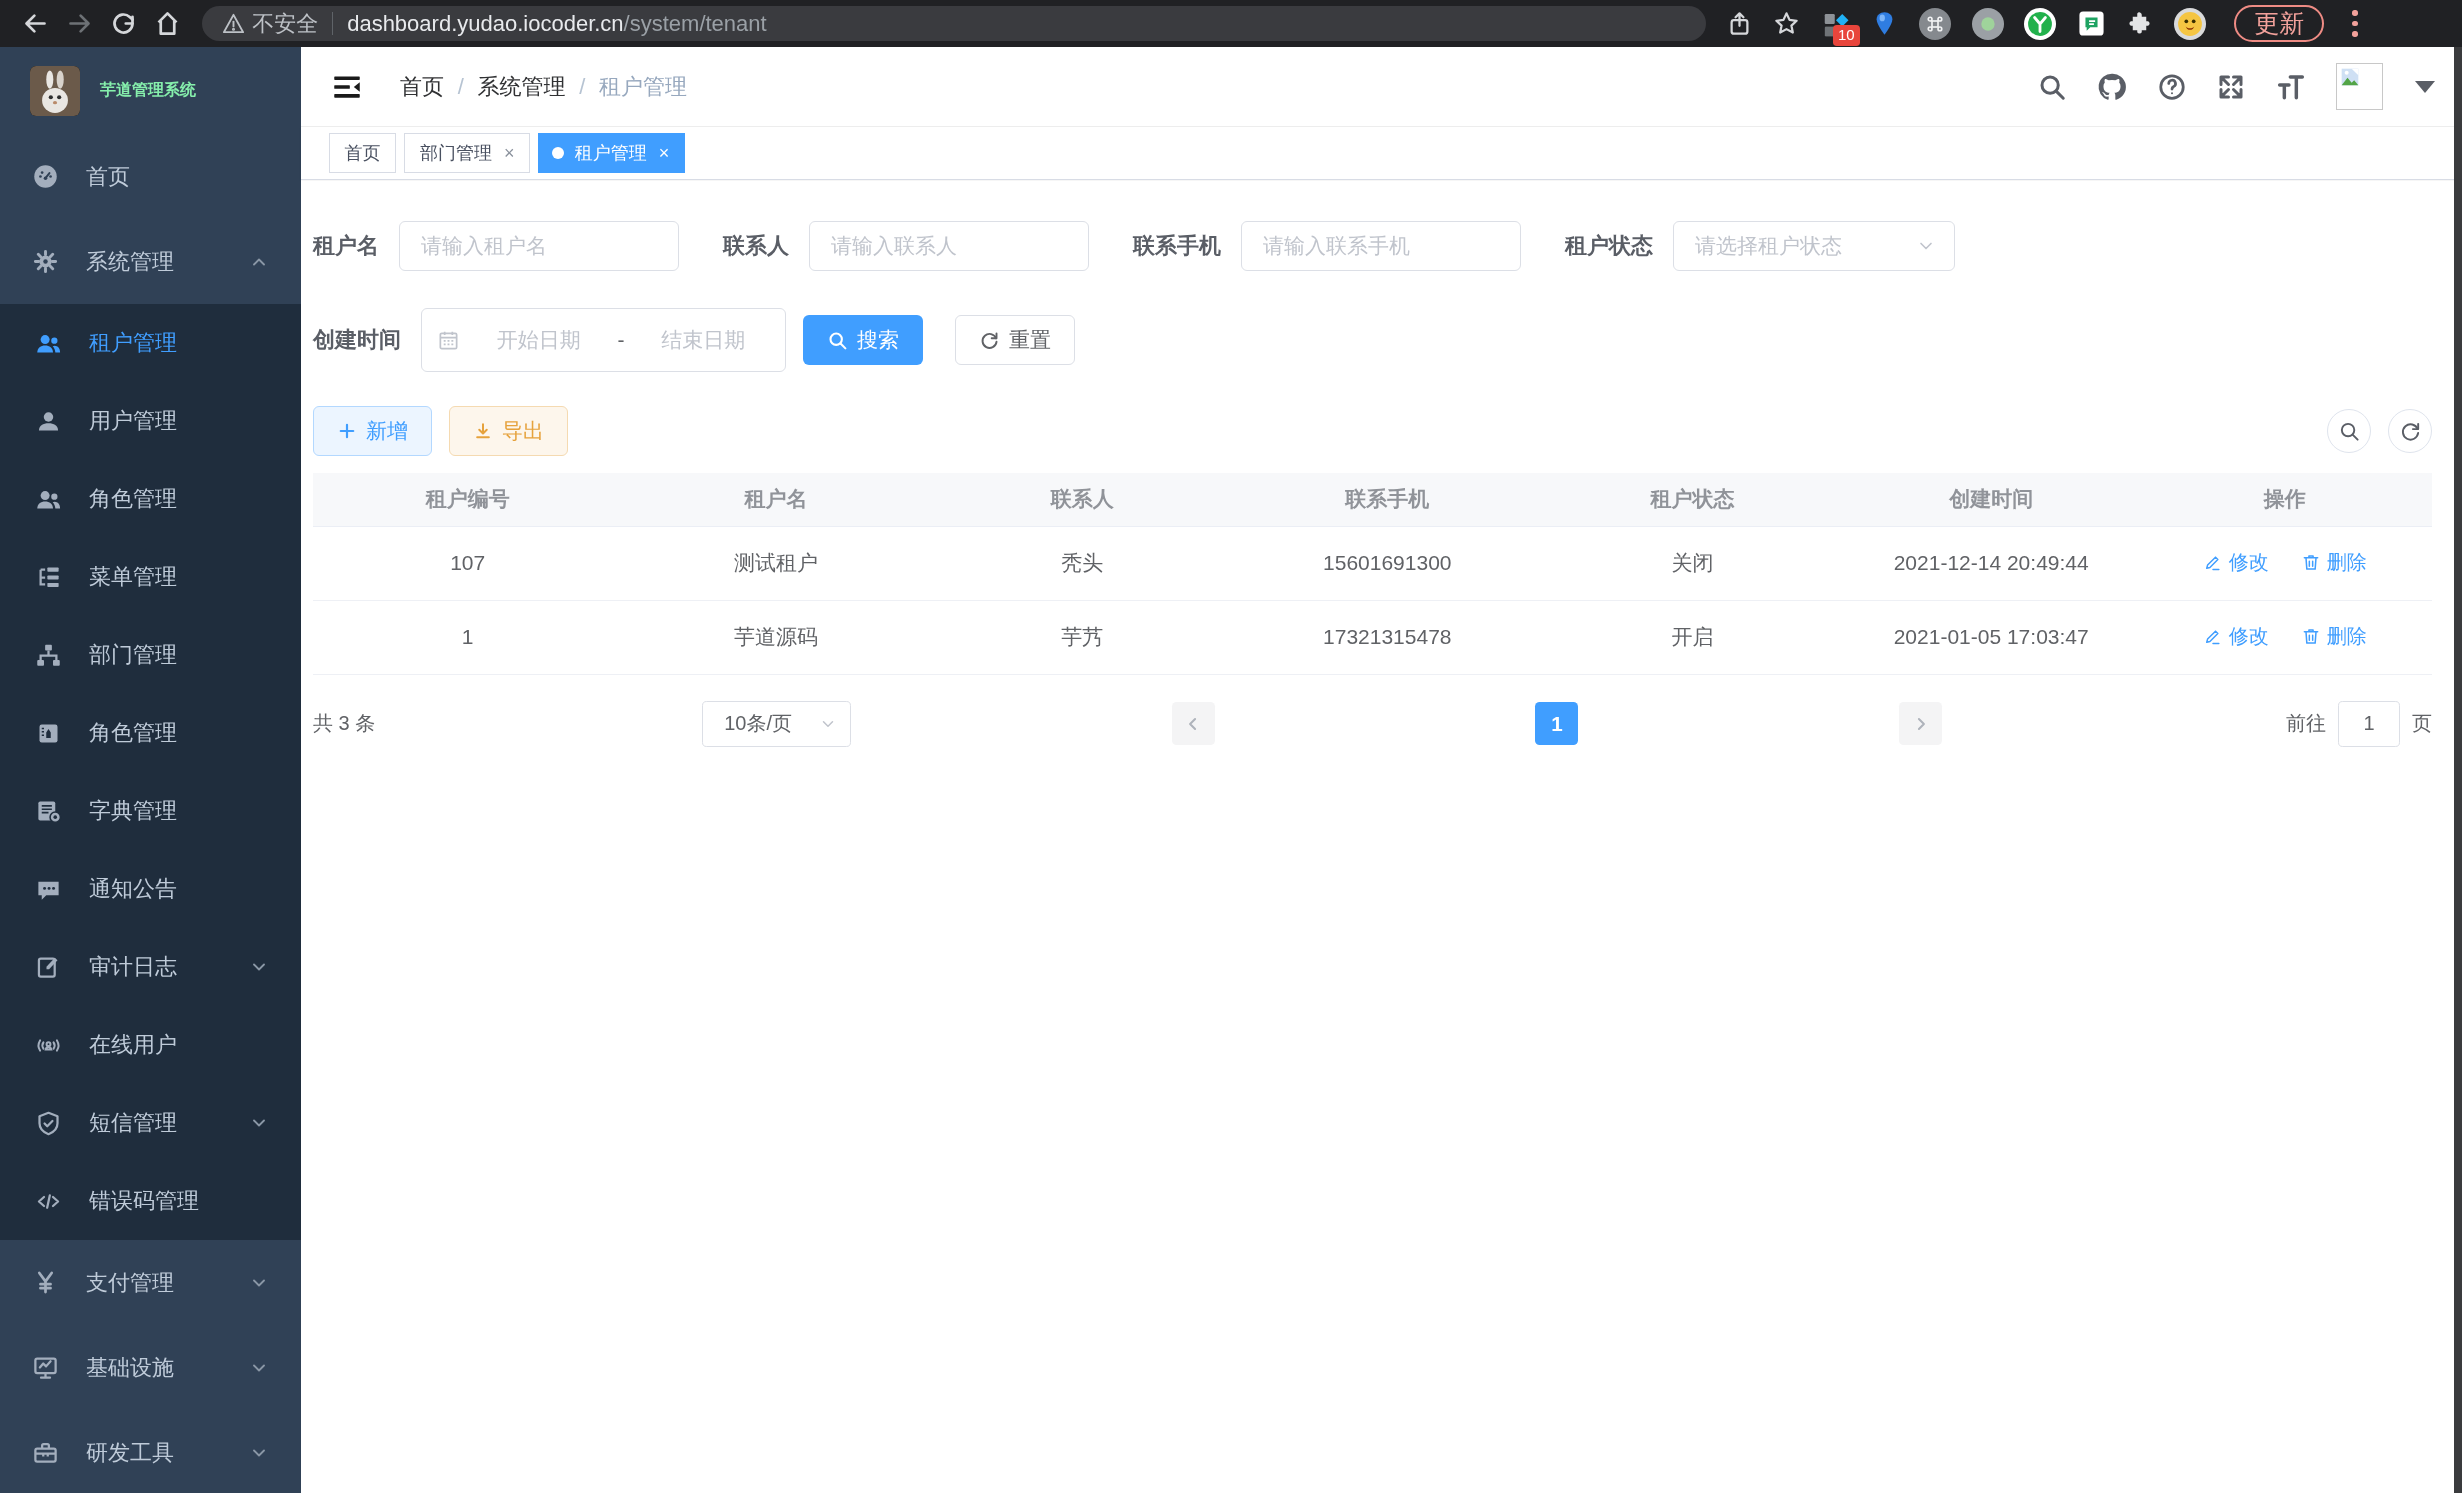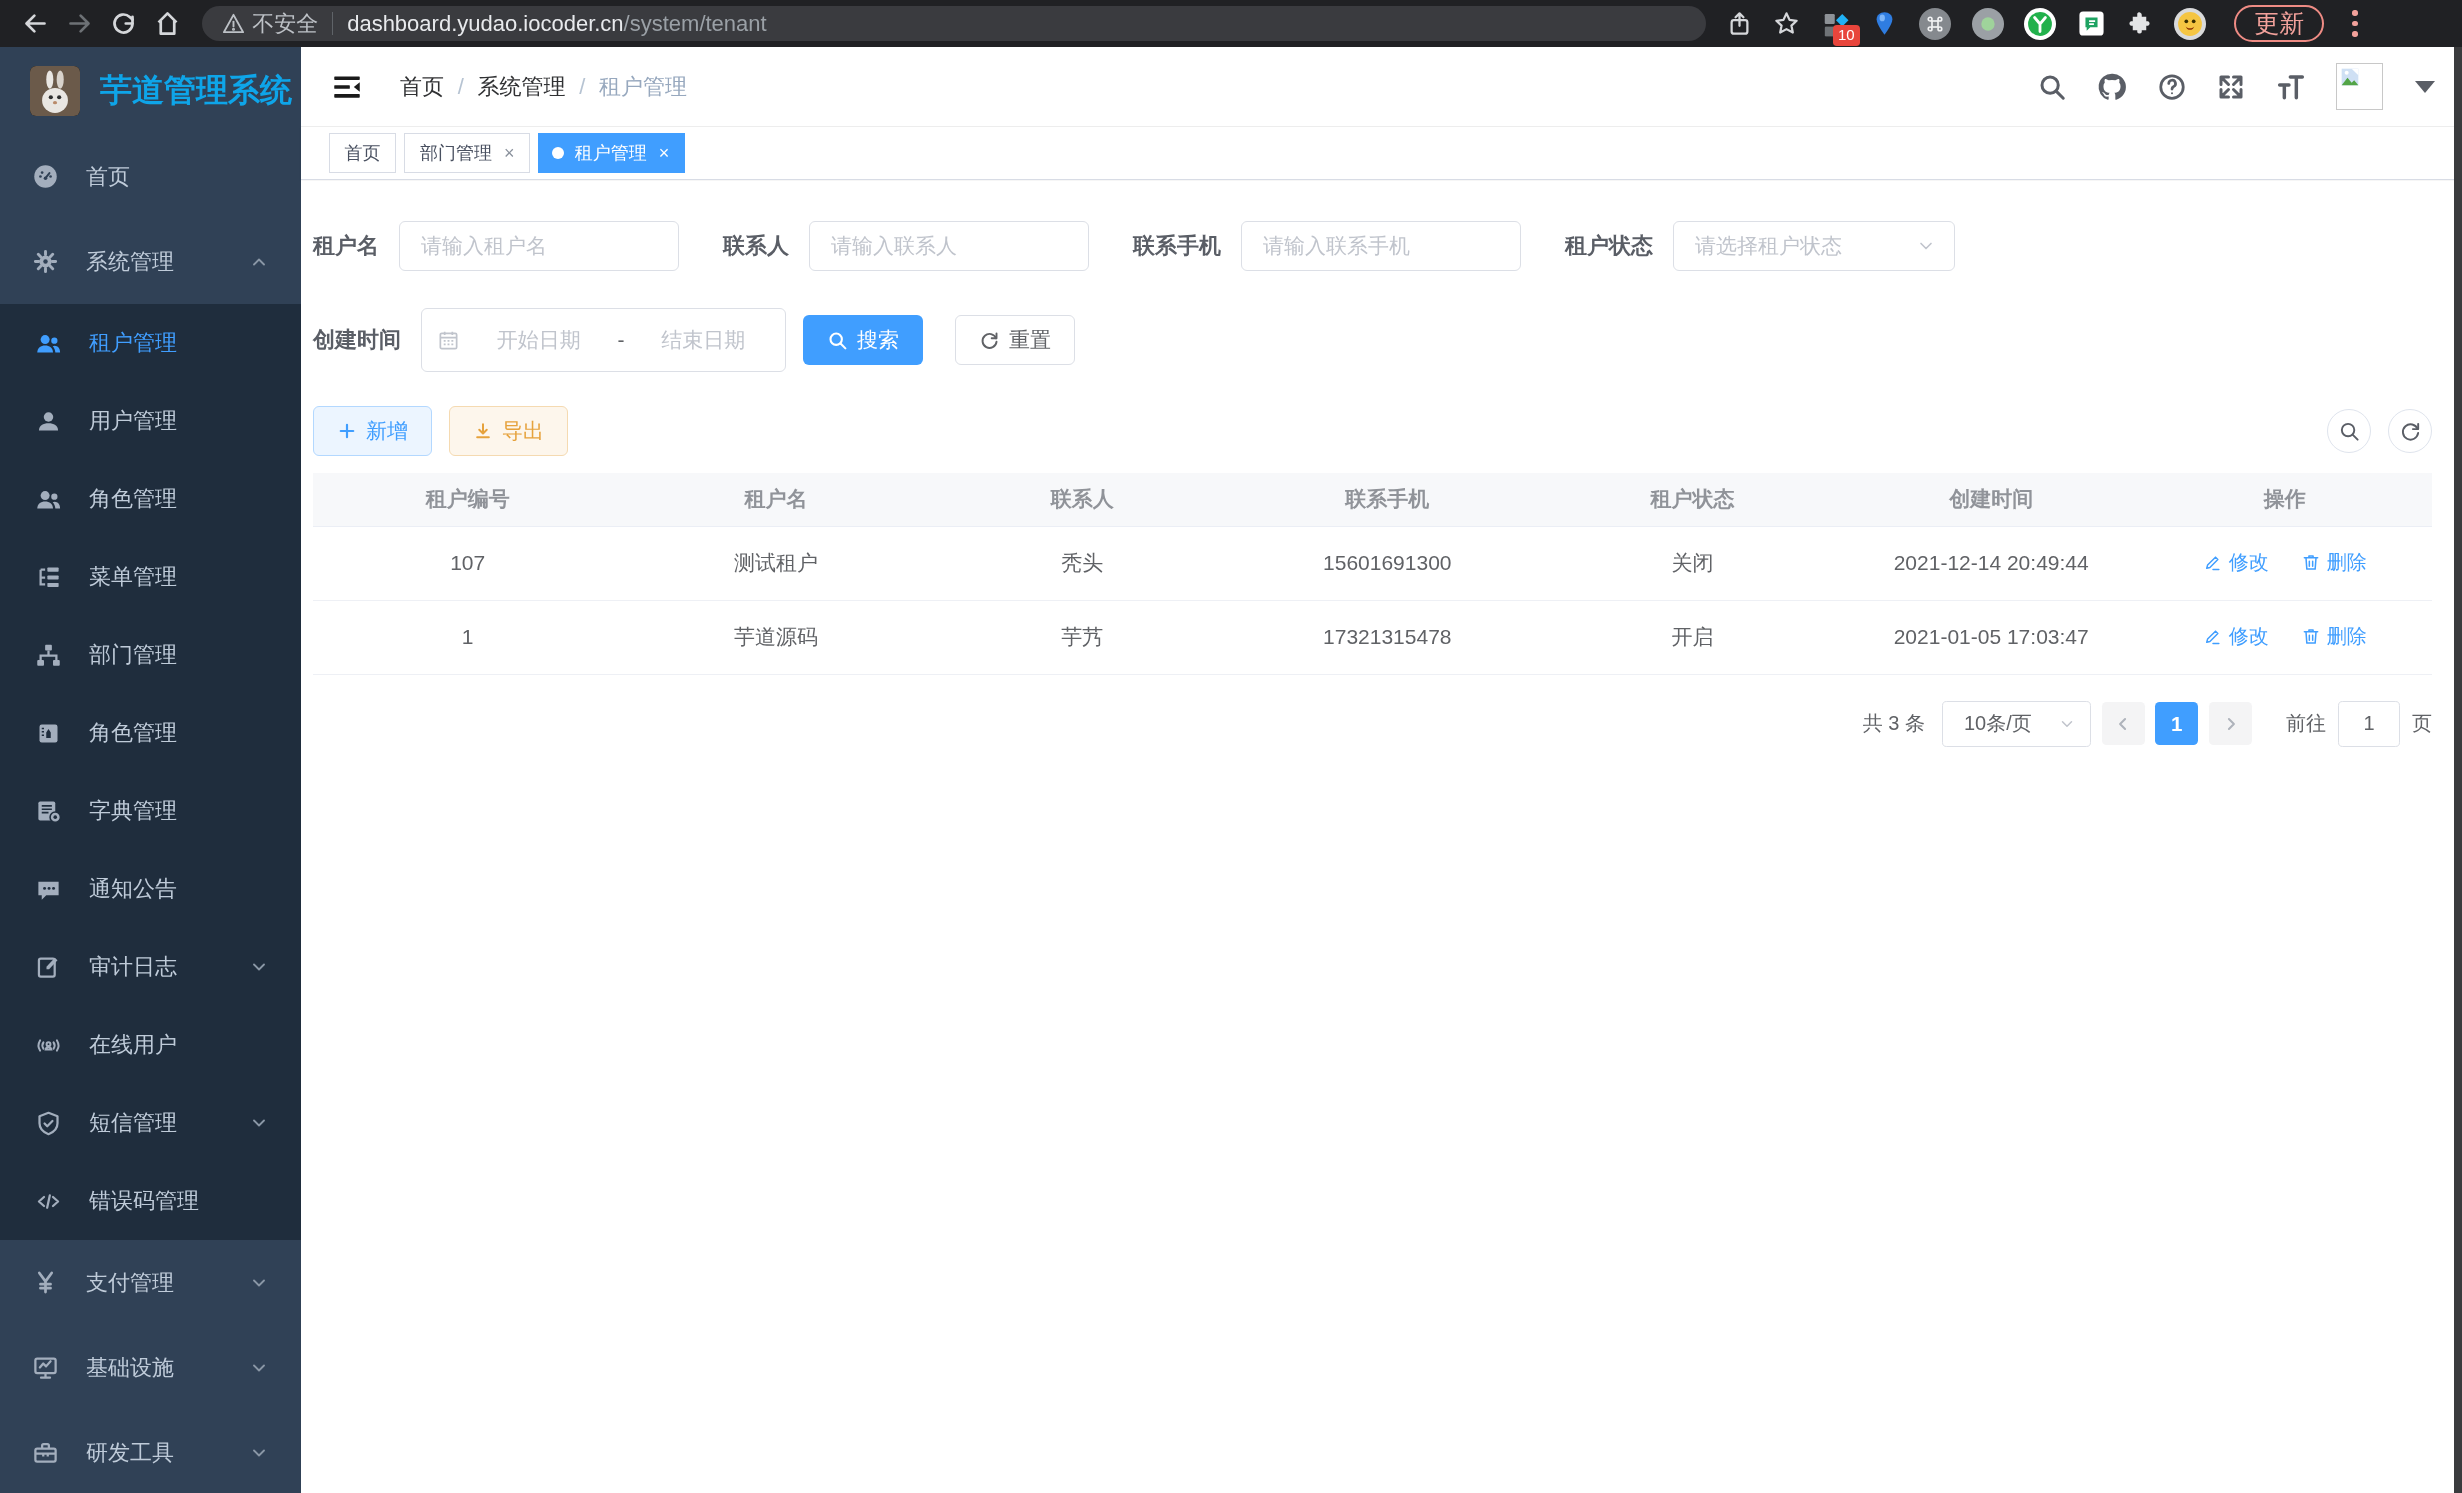--- a/index.html
+++ b/index.html
@@ -29,21 +29,21 @@
   .kebab i { width:5.3px; height:5.3px; border-radius:50%; background:#f2a19b; }
 
   
   .app { position:absolute; top:47px; left:0; width:2462px; height:1447px; display:flex; }
   .win-edge { position:absolute; top:47px; right:0; width:7.6px; height:1447px; background:#3a3b3d; z-index:60; }
 
   
   .sidebar { width:301px; background:#304156; color:#bfcbd9; flex:0 0 auto; overflow:hidden; }
   .logo-row { height:87px; display:flex; align-items:center; padding-left:30px; gap:20px; }
   .logo-img { width:50px; height:50px; border-radius:6px; overflow:hidden; flex:0 0 auto; }
-  .logo-title { color:#0ea5e9; font-size:32px; font-weight:bold; }
+  .logo-title { color:#86efac; font-size:16px; font-weight:bold; }
   .mi { display:flex; align-items:center; padding:0 32px; font-size:22px; cursor:pointer; }
   .mi.top { height:85px; }
   .mi.sub { height:78px; padding-left:35px; }
   .submenu { background:#1f2d3d; }
   .mi .mic { width:27px; height:27px; margin-right:27px; color:#a3aebd; flex:0 0 auto; }
   .mi .chev { margin-left:auto; color:#8a97a6; }
   .mi.active { color:#409eff; }
   .mi.active .mic { color:#409eff; }
 
   
@@ -101,21 +101,21 @@
 
   
   table.grid { width:100%; border-collapse:collapse; margin-top:17px; table-layout:fixed; }
   .grid thead th { height:53px; background:#f7f8fa; color:#909399; font-size:21px; font-weight:bold; text-align:center; }
   .grid tbody td { height:74px; font-size:21px; color:#606266; text-align:center; border-bottom:1.5px solid #eef0f5; }
   .grid thead tr { border-bottom:1.5px solid #ebeef5; }
   .op-link { color:#409eff; font-size:20px; display:inline-flex; align-items:center; gap:6px; cursor:pointer; }
   .op-link + .op-link { margin-left:26px; }
 
   
-  .pager { display:flex; align-items:center; justify-content:flex-end; margin-top:26px; font-size:20px; color:#606266; }
+  .pager { display:flex; align-items:center; justify-content:space-between; margin-top:26px; font-size:20px; color:#606266; }
   .pg-total { margin-right:17px; }
   .pg-size { width:149px; height:46px; border:1.5px solid #dcdfe6; border-radius:4.6px; display:flex; align-items:center;
              padding:0 13.7px 0 21px; color:#606266; cursor:pointer; }
   .pg-size .sel-caret { margin-left:auto; color:#c0c4cc; }
   .pg-btn { width:43px; height:43px; border-radius:4.6px; background:#f4f4f5; color:#aeb3bb; display:flex; align-items:center;
             justify-content:center; margin-left:10.7px; cursor:pointer; }
   .pg-cur { width:43px; height:43px; border-radius:4.6px; background:#409eff; color:#fff; font-weight:bold; display:flex;
             align-items:center; justify-content:center; margin-left:10.7px; font-size:20.6px; }
   .pg-goto { display:flex; align-items:center; margin-left:34px; gap:12px; }
   .pg-input { width:62px; height:46px; border:1.5px solid #dcdfe6; border-radius:4.6px; text-align:center; font-size:20px;

